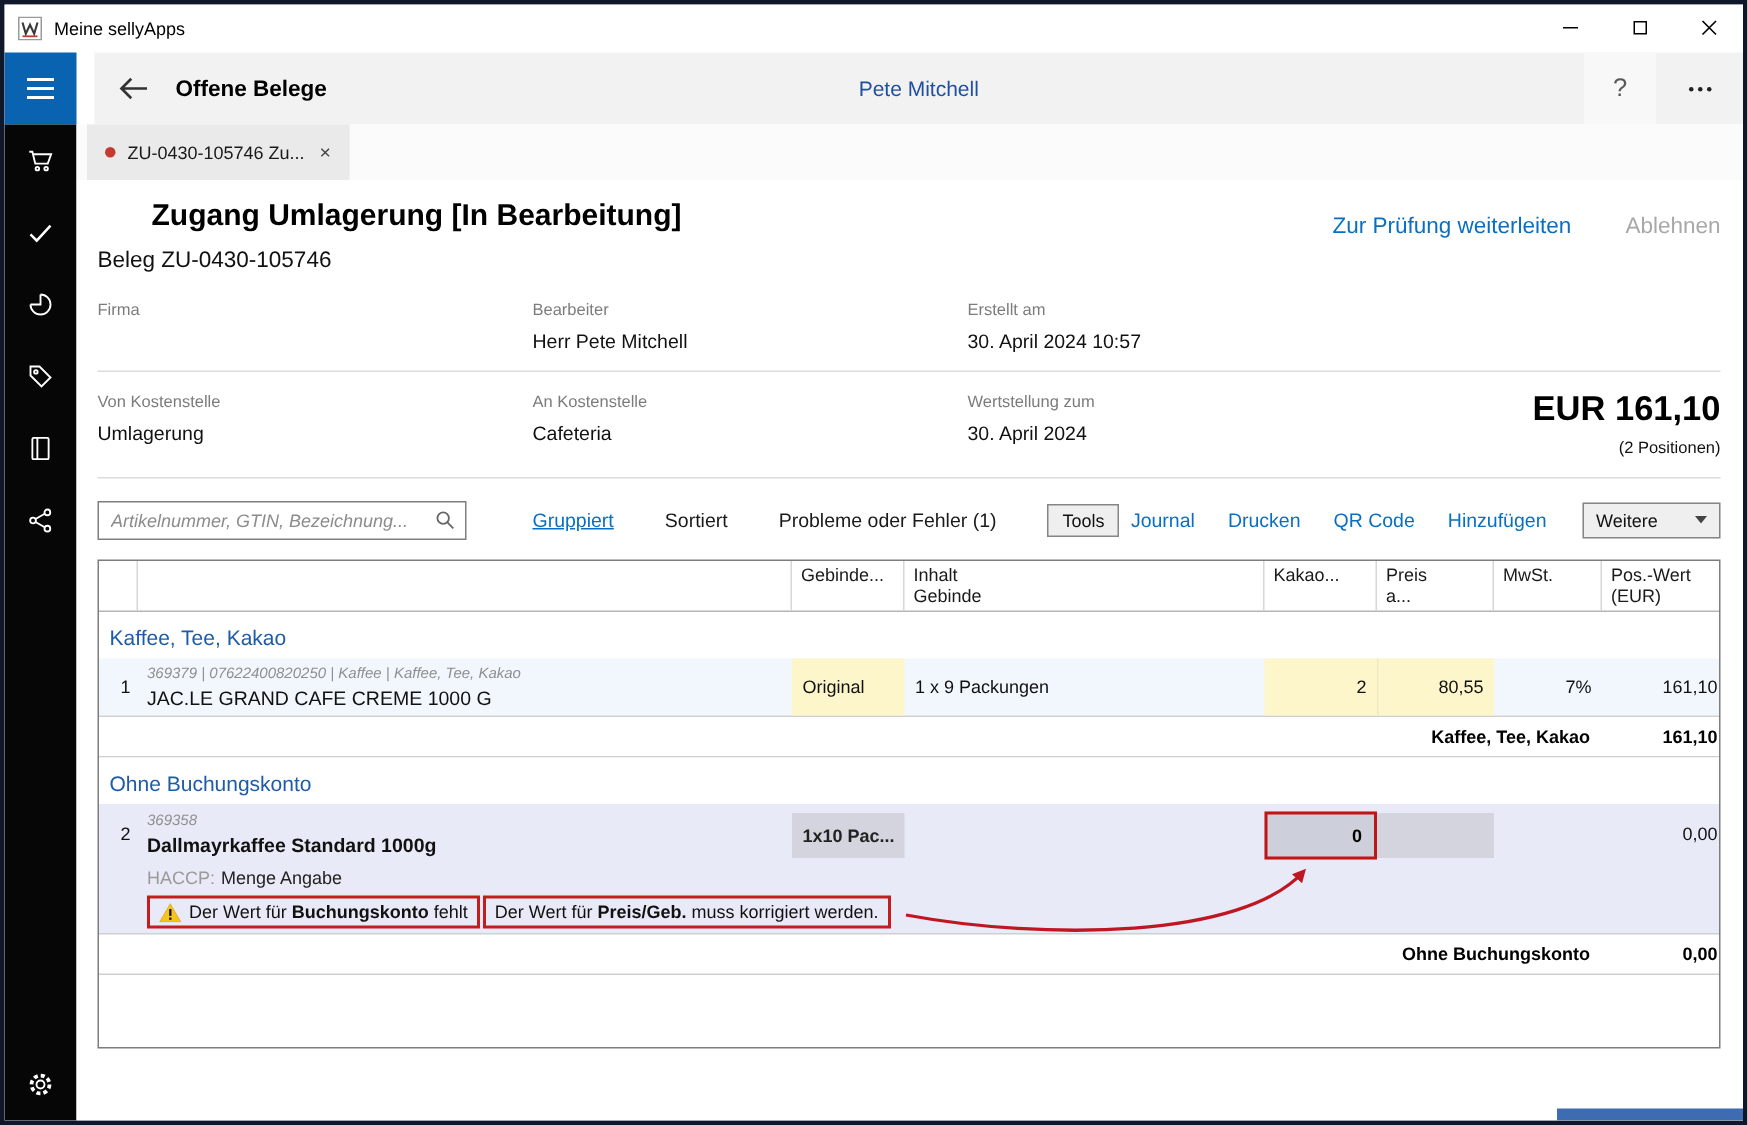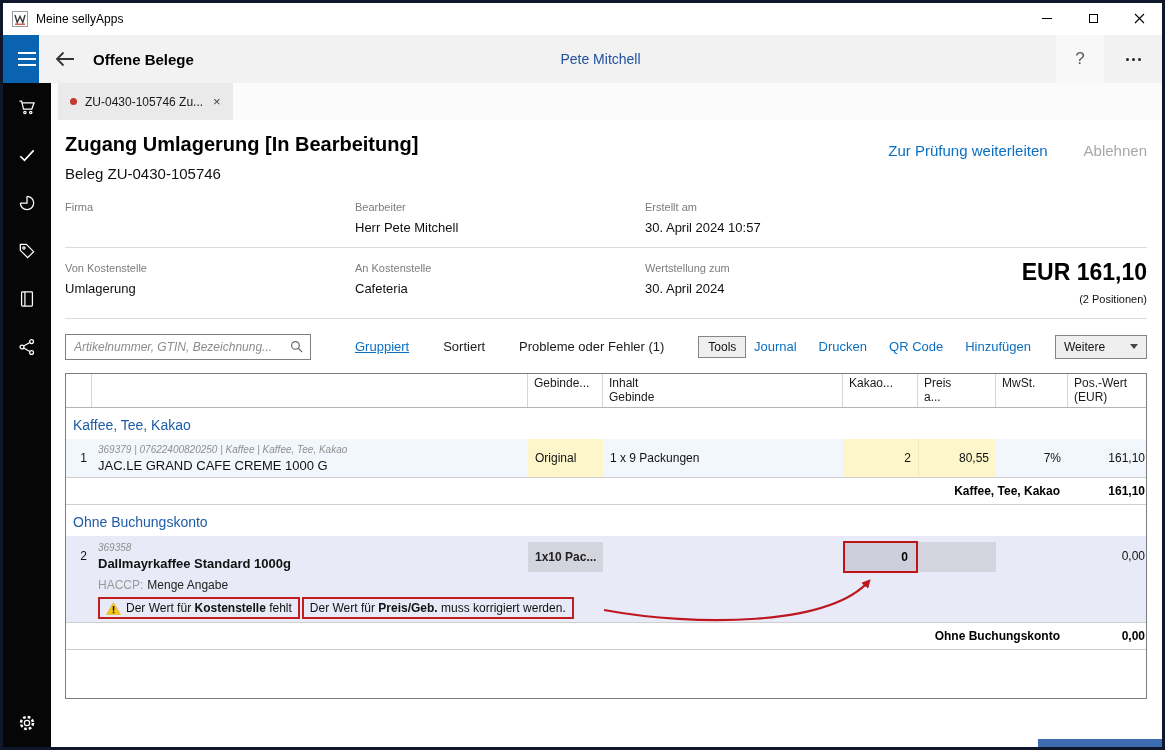--- a/index.html
+++ b/index.html
@@ -20,40 +20,40 @@
 
   
   .hamburger { position:absolute; top:32px; left:0; width:48px; height:48px; background:#0a63b1; display:flex; flex-direction:column; align-items:center; justify-content:center; gap:4px; }
   .hamburger .bar { width:18px; height:2px; background:#fff; }
   .sidebar { position:absolute; top:80px; left:0; bottom:0; width:48px; background:#060606; display:flex; flex-direction:column; align-items:center; }
   .side-slot { width:48px; height:48px; display:flex; align-items:center; justify-content:center; }
   .side-slot svg { width:20px; height:20px; }
   .side-spacer { flex:1; }
 
   
-  .header { position:absolute; top:32px; left:36px; right:0; height:48px; background:#f2f2f2; display:flex; align-items:center; }
+  .header { position:absolute; top:32px; left:60px; right:0; height:48px; background:#f2f2f2; display:flex; align-items:center; }
   .back-btn { margin-left:16px; width:28px; display:flex; align-items:center; }
   .header-title { font-size:15px; font-weight:bold; color:#000; margin-left:10px; }
   .header-user { position:absolute; left:50%; transform:translateX(-50%); color:#1f4f9e; font-size:14px; }
   .help-btn { margin-left:auto; width:48px; height:48px; background:#f8f8f8; color:#5a5a5a; font-size:17px; display:flex; align-items:center; justify-content:center; }
   .more-btn { width:58px; height:48px; display:flex; align-items:center; justify-content:center; gap:3px; }
   .more-btn .dot { width:3px; height:3px; border-radius:50%; background:#222; }
 
   
   .tabbar { position:absolute; top:80px; left:48px; right:0; height:37px; background:#fbfbfb; display:flex; align-items:stretch; }
   .tab { margin-left:7px; background:#eaeaea; display:flex; align-items:center; padding:0 12px; gap:8px; }
   .tab-dot { width:7px; height:7px; border-radius:50%; background:#c23b2e; }
   .tab-label { font-size:12px; color:#1a1a1a; }
   .tab-close { font-size:13px; color:#444; margin-left:2px; }
 
   
   .content { position:absolute; top:117px; left:48px; right:0; bottom:0; background:#fff; padding:0 15px 0 14px; }
 
   .doc-head { position:relative; margin-top:13px; }
-  .doc-title { font-size:20px; font-weight:bold; color:#000; font-family:"Liberation Sans", sans-serif; }
+  .doc-title { font-size:20px; font-weight:bold; color:#000; font-family:"Liberation Sans", sans-serif;margin-left:36px; }
   .doc-sub { font-size:15px; color:#111; margin-top:9px; }
   .doc-actions { position:absolute; right:0; top:9px; font-size:15px; display:flex; gap:36px; white-space:nowrap; }
   .link-blue { color:#0a6fc2; cursor:default; }
   .link-gray { color:#a8a8a8; cursor:default; }
 
   .meta-row { position:relative; display:flex; margin-top:19px; padding-bottom:12px; border-bottom:1px solid #dcdcdc; }
   .meta-row.second { margin-top:14px; padding-bottom:22px; }
   .meta-field { width:290px; }
   .meta-label { font-size:11px; color:#7c7c7c; }
   .meta-value { font-size:13px; color:#111; margin-top:7px; }
@@ -370,21 +370,21 @@
           <div class="r2-haccp">
             <span class="haccp-l">HACCP:</span><span class="haccp-v">Menge Angabe</span>
           </div>
           <div class="warnings">
             <div class="warn-box">
               <svg width="15" height="13" viewBox="0 0 15 13">
                 <path d="M7.5 0.5 L14.5 12.5 H0.5 Z" fill="#f6c41d" stroke="#d9a90c" stroke-width="0.5"></path>
                 <rect x="6.8" y="4" width="1.5" height="4.6" fill="#111"></rect>
                 <rect x="6.8" y="9.7" width="1.5" height="1.5" fill="#111"></rect>
               </svg>
-              <span class="warn-text"><span>Der Wert für </span><b>Kostenstelle</b><span> fehlt</span></span>
+              <span class="warn-text"><span>Der Wert für </span><b>Buchungskonto</b><span> fehlt</span></span>
             </div>
             <div class="warn-box">
               <span class="warn-text"><span>Der Wert für </span><b>Preis/Geb.</b><span> muss korrigiert werden.</span></span>
             </div>
           </div>
         </div>
         <div class="cell2 chip-wrap">
           <div class="gebinde-chip">1x10 Pac...</div>
         </div>
         <div class="cell2"></div>

